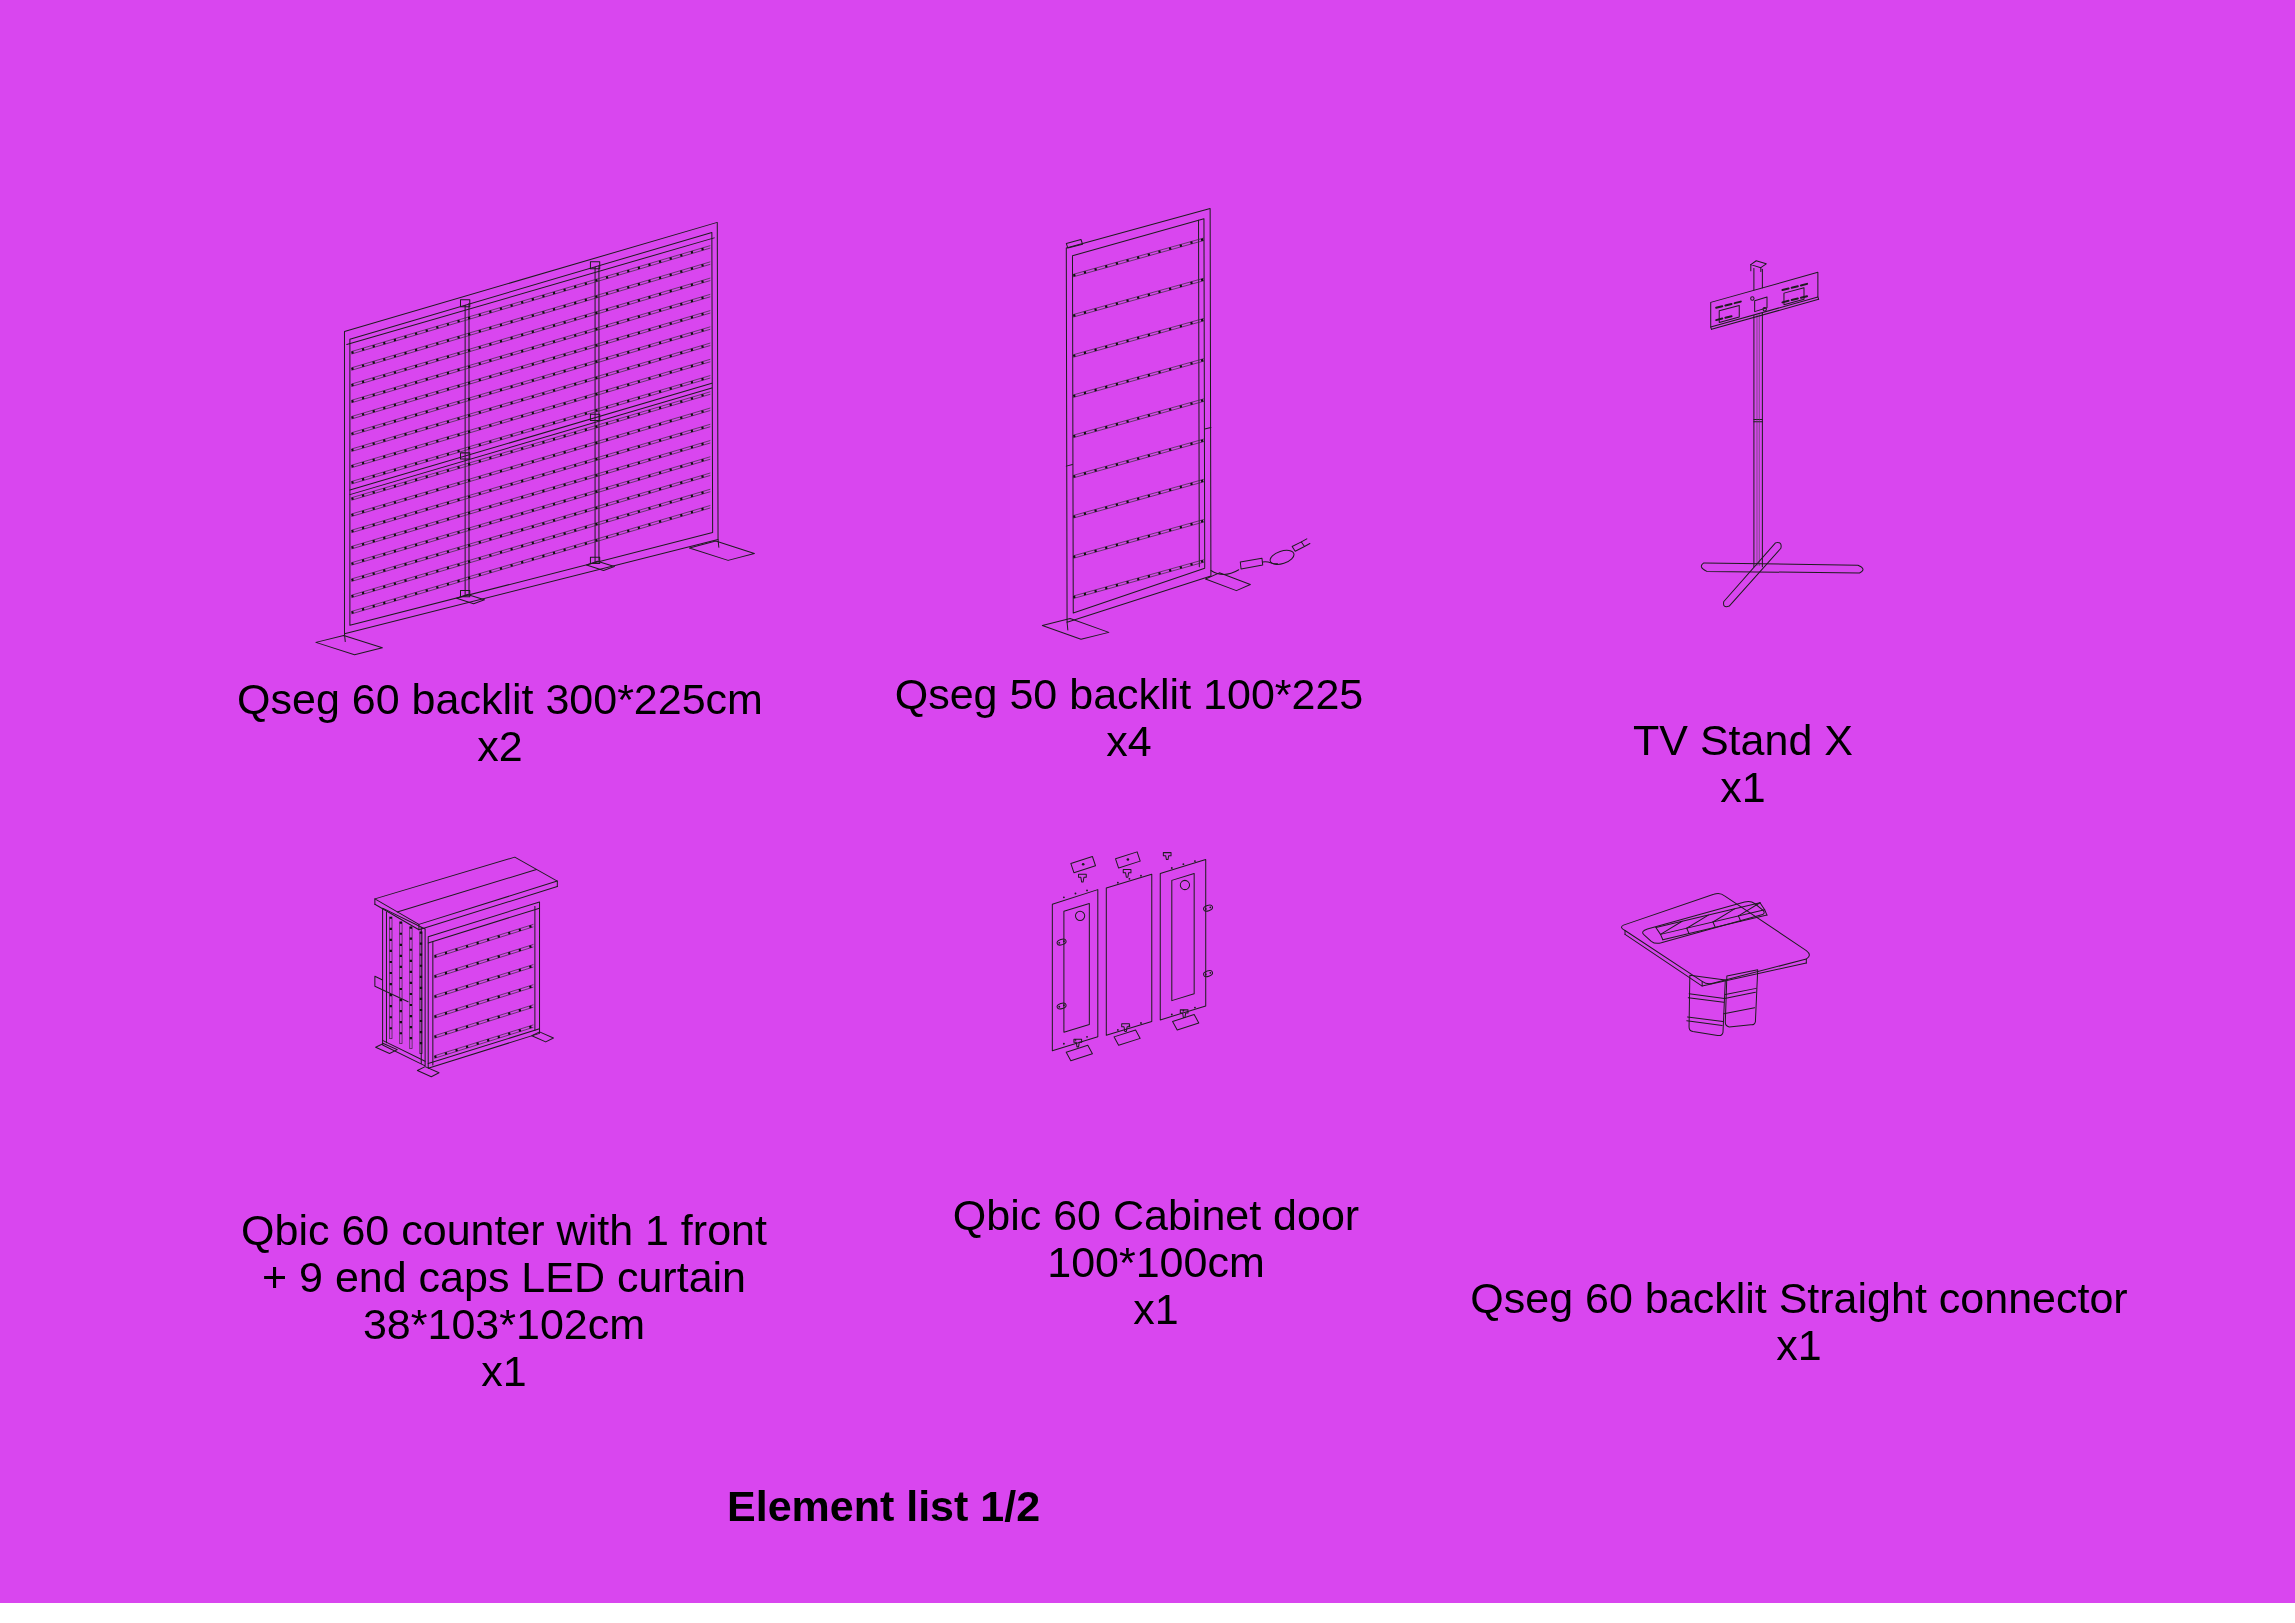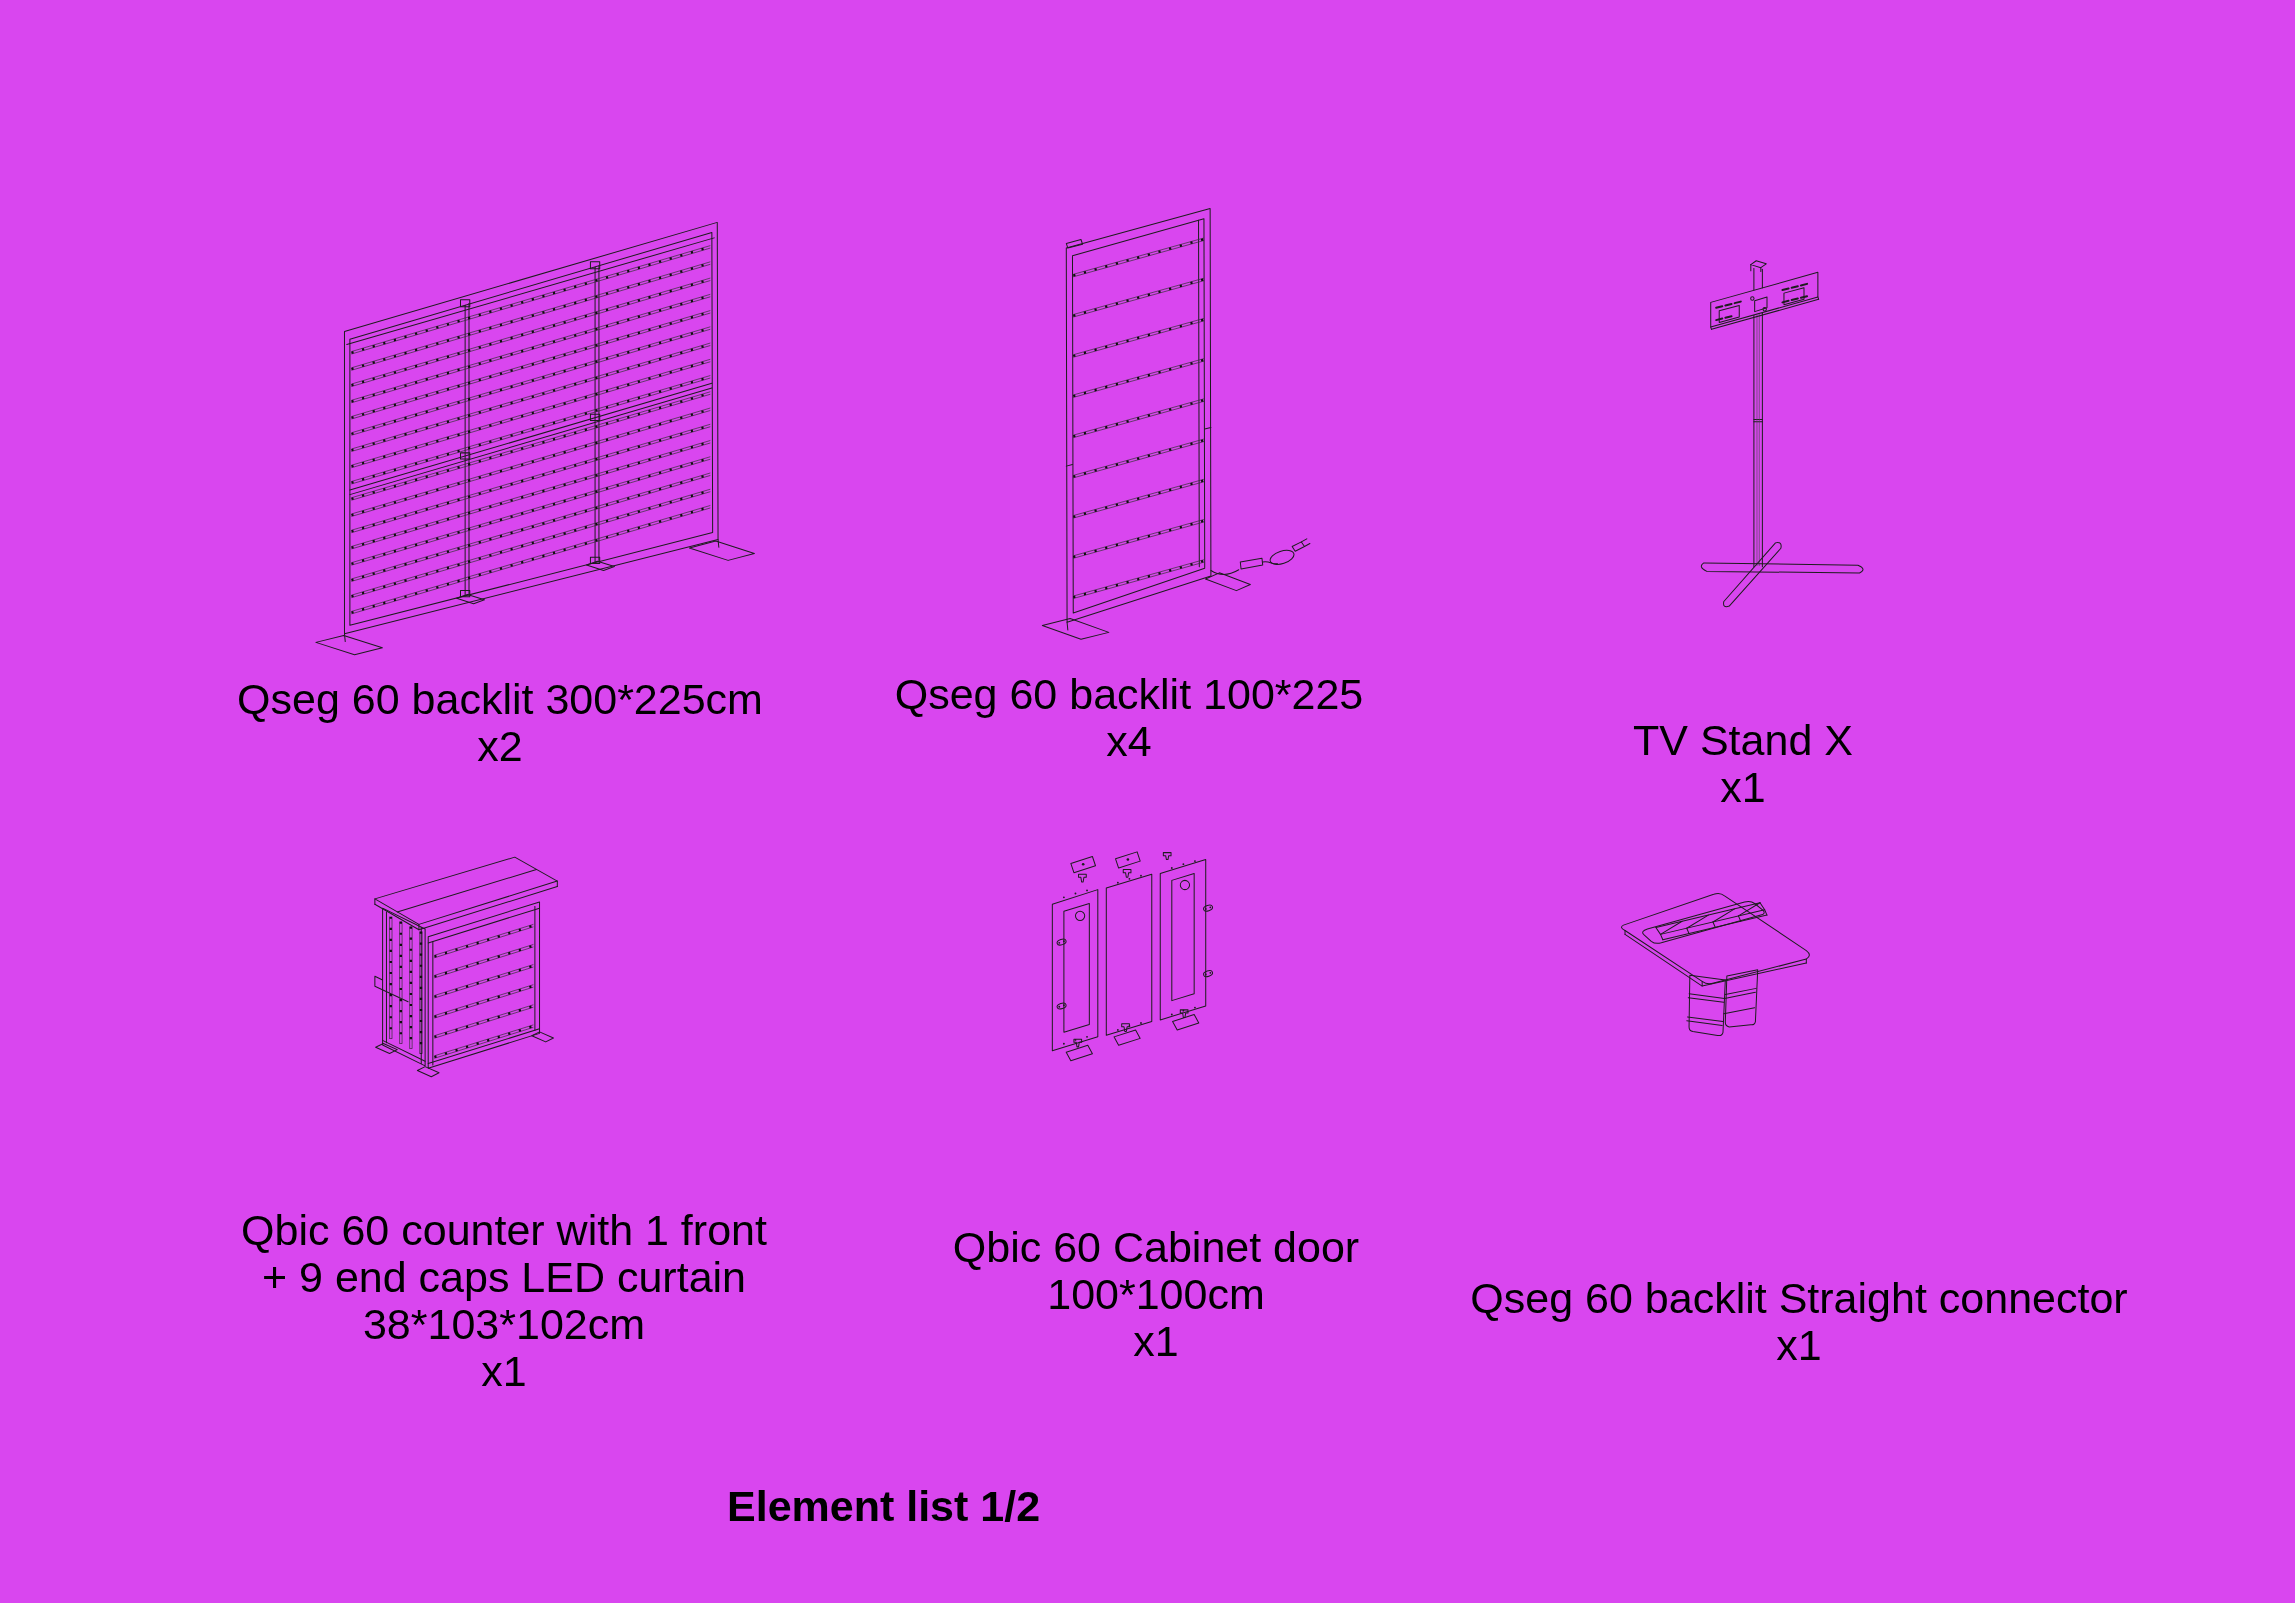--- a/index.html
+++ b/index.html
@@ -369,37 +369,37 @@
       </g>
     </svg>
   </div>
 
   <div class="cap" style="left:152px;top:676px">
     <div>Qseg 60 backlit 300*225cm</div>
     <div>x2</div>
   </div>
 
   <div class="cap" style="left:781px;top:671px">
-    <div>Qseg 60 backlit 100*225</div>
+    <div>Qseg 50 backlit 100*225</div>
     <div>x4</div>
   </div>
 
   <div class="cap" style="left:1395px;top:717px">
     <div>TV Stand X</div>
     <div>x1</div>
   </div>
 
   <div class="cap" style="left:156px;top:1207px">
     <div>Qbic 60 counter with 1 front</div>
     <div>+ 9 end caps LED curtain</div>
     <div>38*103*102cm</div>
     <div>x1</div>
   </div>
 
-  <div class="cap" style="left:808px;top:1224px">
+  <div class="cap" style="left:808px;top:1192px">
     <div>Qbic 60 Cabinet door</div>
     <div>100*100cm</div>
     <div>x1</div>
   </div>
 
   <div class="cap" style="left:1451px;top:1275px">
     <div>Qseg 60 backlit Straight connector</div>
     <div>x1</div>
   </div>
 

